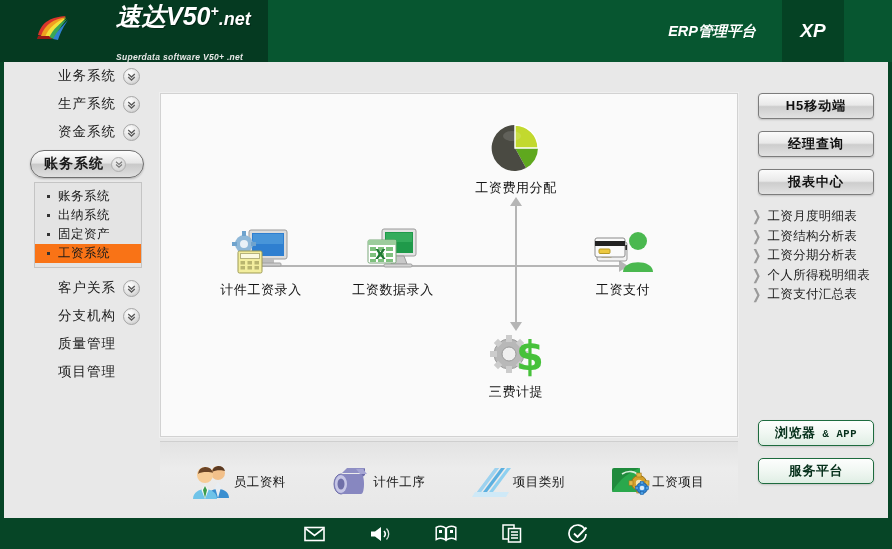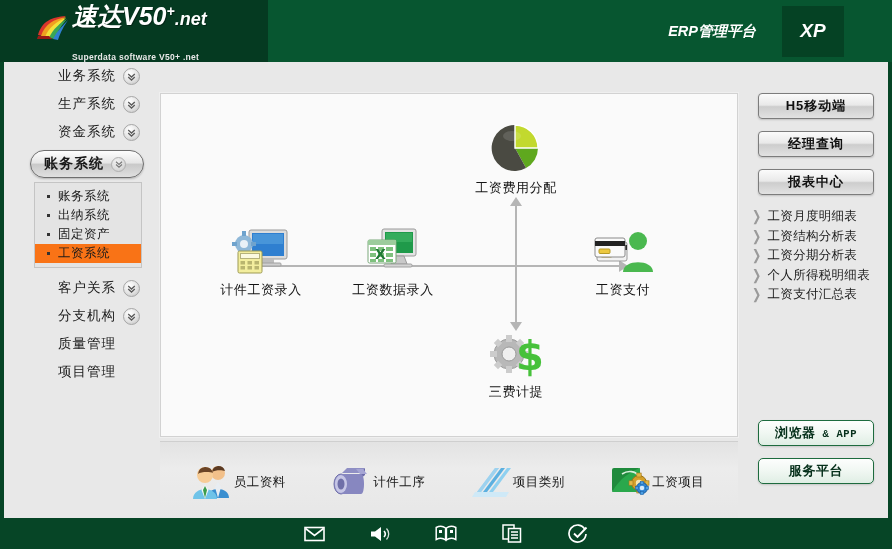--- a/index.html
+++ b/index.html
@@ -21,20 +21,21 @@
     width: 892px; height: 62px;
     background: #075630;
     display: flex; align-items: center;
   }
   .header-logo-block {
     width: 268px; height: 62px;
     background: #053a21;
     display: flex; align-items: center;
     padding-left: 36px;
     position: relative;
+    gap: 44px;
   }
   .logo-mark {
     width: 34px; height: 26px;
     position: relative;
     margin-right: 2px;
     margin-top: -6px;
     flex: 0 0 auto;
   }
   .logo-text-wrap { display: flex; flex-direction: column; margin-top: -2px; }
   .logo-title {
@@ -45,36 +46,37 @@
     letter-spacing: 0px;
     line-height: 27px;
     white-space: nowrap;
     text-shadow: 1px 1px 0 rgba(0,0,0,0.35);
   }
   .logo-title .sup { font-size: 14px; vertical-align: super; }
   .logo-title .net { font-size: 18px; }
   .logo-sub {
     color: #e9e9e9;
     font-size: 8.5px;
+    font-style: italic;
     font-weight: bold;
     letter-spacing: 0.3px;
     margin-top: 18px;
     white-space: nowrap;
   }
   .header-spacer { flex: 1 1 auto; }
   .header-erp {
     color: #ffffff;
     font-size: 14.5px;
     font-weight: bold;
     font-style: italic;
     white-space: nowrap;
     padding-right: 26px;
   }
   .header-xp-block {
-    width: 62px; height: 51px;
+    width: 62px; height: 62px;
     background: #054224;
     display: flex; align-items: center; justify-content: center;
   }
   .header-xp {
     color: #ffffff;
     font-size: 19px;
     font-weight: bold;
     font-style: italic;
   }
   .header-right-pad { width: 48px; height: 62px; }

